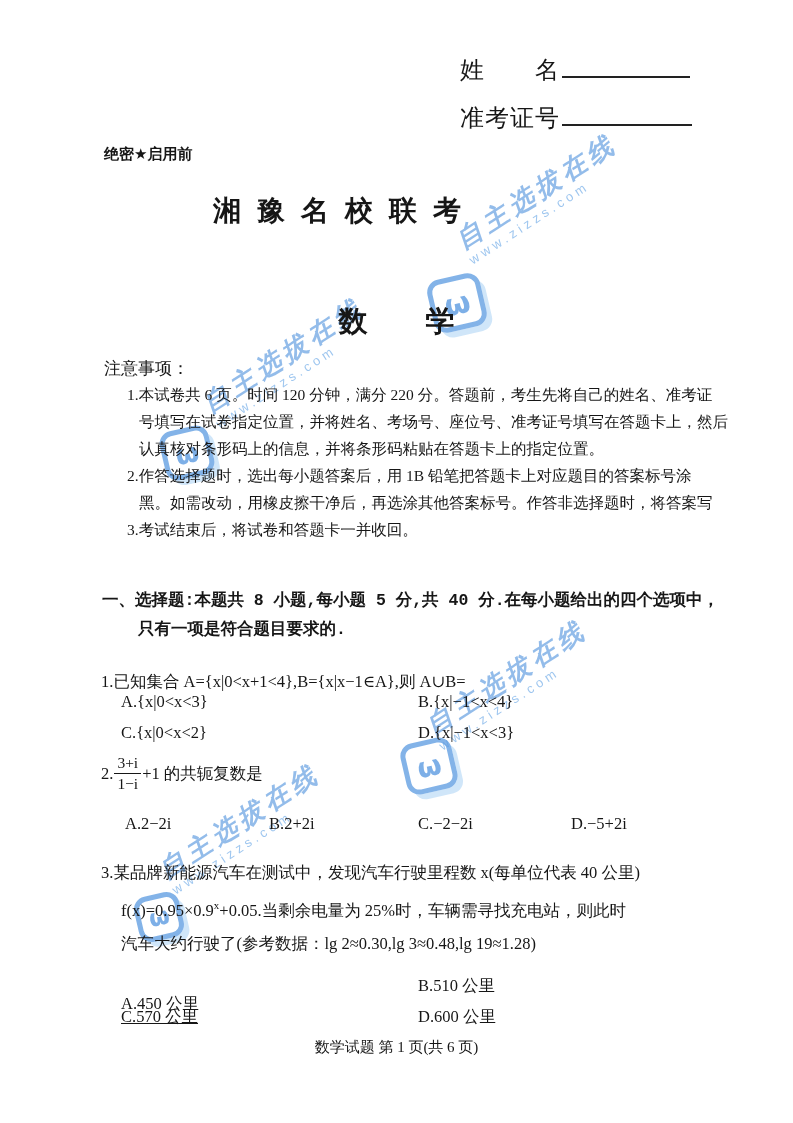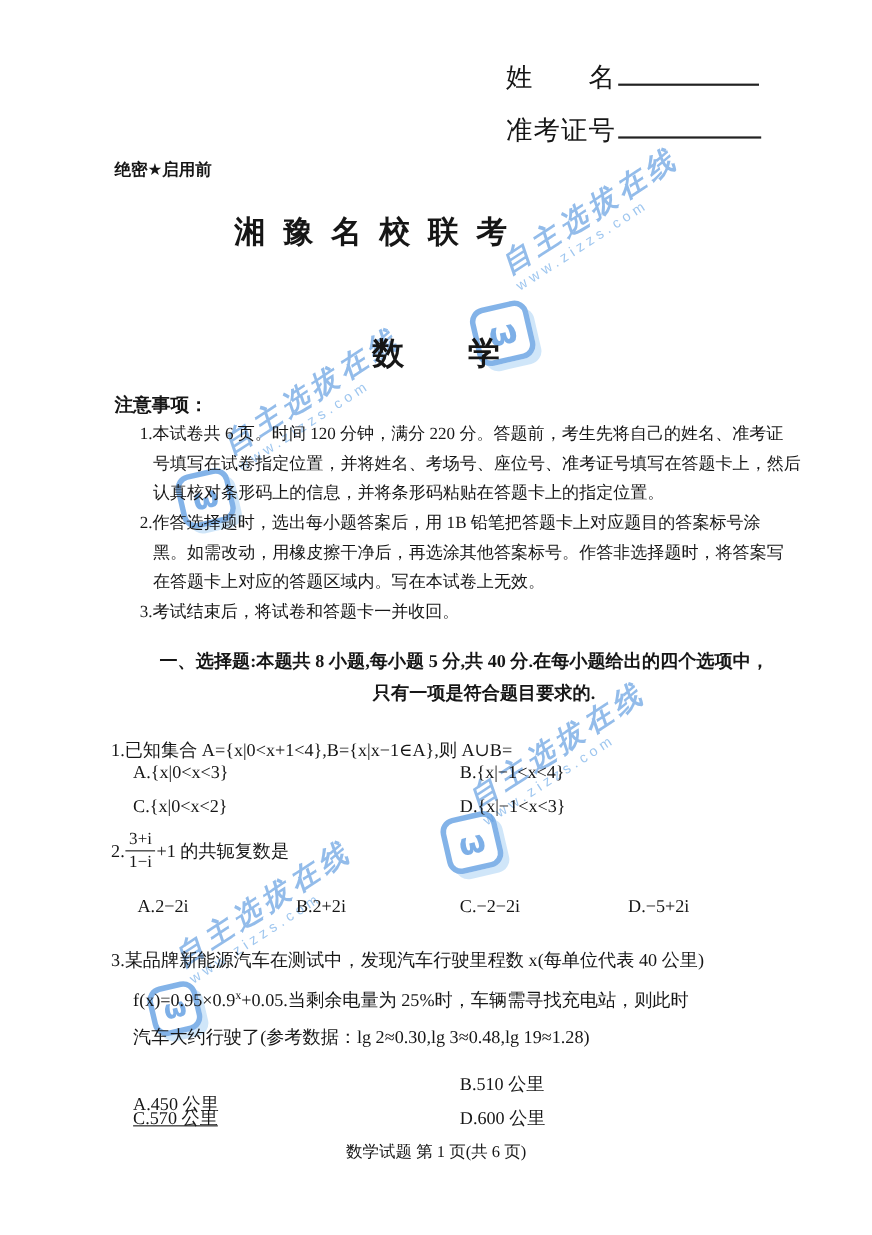--- a/index.html
+++ b/index.html
@@ -18,27 +18,27 @@
   .fill-line{display:inline-block;width:128px;height:1em;border-bottom:2px solid #222;margin-left:2px;}
   
   .secret{font-family:"Liberation Sans","DejaVu Sans",sans-serif;font-weight:bold;font-size:15px;}
   
   .title1{left:12px;top:192px;width:634px;text-align:center;
     font-family:"Liberation Sans","DejaVu Sans",sans-serif;font-weight:bold;
     font-size:28px;letter-spacing:16px;padding-left:32px;box-sizing:border-box;}
   .title2{left:0;top:246px;width:793px;text-align:center;font-weight:bold;font-size:29px;}
   .title3{left:0;top:302px;width:793px;text-align:center;font-weight:bold;font-size:29px;}
   
-  .notes-head{font-family:"Liberation Sans","DejaVu Sans",sans-serif;font-weight:bold;font-size:17px;}
+  .notes-head{font-family:"Liberation Sans","DejaVu Sans",sans-serif;font-weight:normal;font-size:17px;}
   .notes{width:586px;font-size:15.5px;line-height:27px;}
   .notes .ln{white-space:nowrap;}
   .notes .first{text-indent:-12px;}
   
-  .sec-head{font-family:Liberation Serif, serif;font-weight:bold;
-    font-size:16.5px;line-height:29px;width:640px;text-align:center;}
+  .sec-head{font-family:Liberation Mono, monospace;font-weight:bold;
+    font-size:16.5px;line-height:29px;width:640px;}
   .sec-head .l2{padding-left:36px;}
   
   .q{font-size:16.5px;line-height:30px;white-space:nowrap;margin-top:15px;}
   .q3{line-height:33px;}
   .q3 .first{text-indent:-20px;}
   .opt-grid{width:600px;font-size:16.5px;}
   .opt-grid span{position:absolute;white-space:nowrap;text-align:right;}
   .frac-row{display:flex;align-items:center;font-size:16.5px;}
   .frac{display:inline-flex;flex-direction:column;align-items:center;
     font-size:15.5px;line-height:20px;margin:0 1px;}
@@ -115,21 +115,20 @@
   <div class="abs title1 z1">湘豫名校联考</div>
   <div class="abs title3 z1">数　　学</div>
 
   <div class="abs notes-head z1" style="left:104px;top:357px;">注意事项：</div>
   <div class="abs notes z1" style="left:139px;top:381px;">
     <div class="ln first">1.本试卷共 6 页。时间 120 分钟，满分 220 分。答题前，考生先将自己的姓名、准考证</div>
     <div class="ln">号填写在试卷指定位置，并将姓名、考场号、座位号、准考证号填写在答题卡上，然后</div>
     <div class="ln">认真核对条形码上的信息，并将条形码粘贴在答题卡上的指定位置。</div>
     <div class="ln first">2.作答选择题时，选出每小题答案后，用 1B 铅笔把答题卡上对应题目的答案标号涂</div>
     <div class="ln">黑。如需改动，用橡皮擦干净后，再选涂其他答案标号。作答非选择题时，将答案写</div>
-    <div class="ln">在答题卡上对应的答题区域内。写在本试卷上无效。</div>
     <div class="ln first">3.考试结束后，将试卷和答题卡一并收回。</div>
   </div>
 
   <div class="abs sec-head z1" style="left:102px;top:586px;">
     <div class="l1">一、选择题:本题共 8 小题,每小题 5 分,共 40 分.在每小题给出的四个选项中，</div>
     <div class="l2">只有一项是符合题目要求的.</div>
   </div>
 
   <div class="abs q z1" style="left:101px;top:652px;">1.已知集合 A={x|0&lt;x+1&lt;4},B={x|x−1∈A},则 A∪B=</div>
   <div class="abs opt-grid z1" style="left:121px;top:692px;height:62px;">

